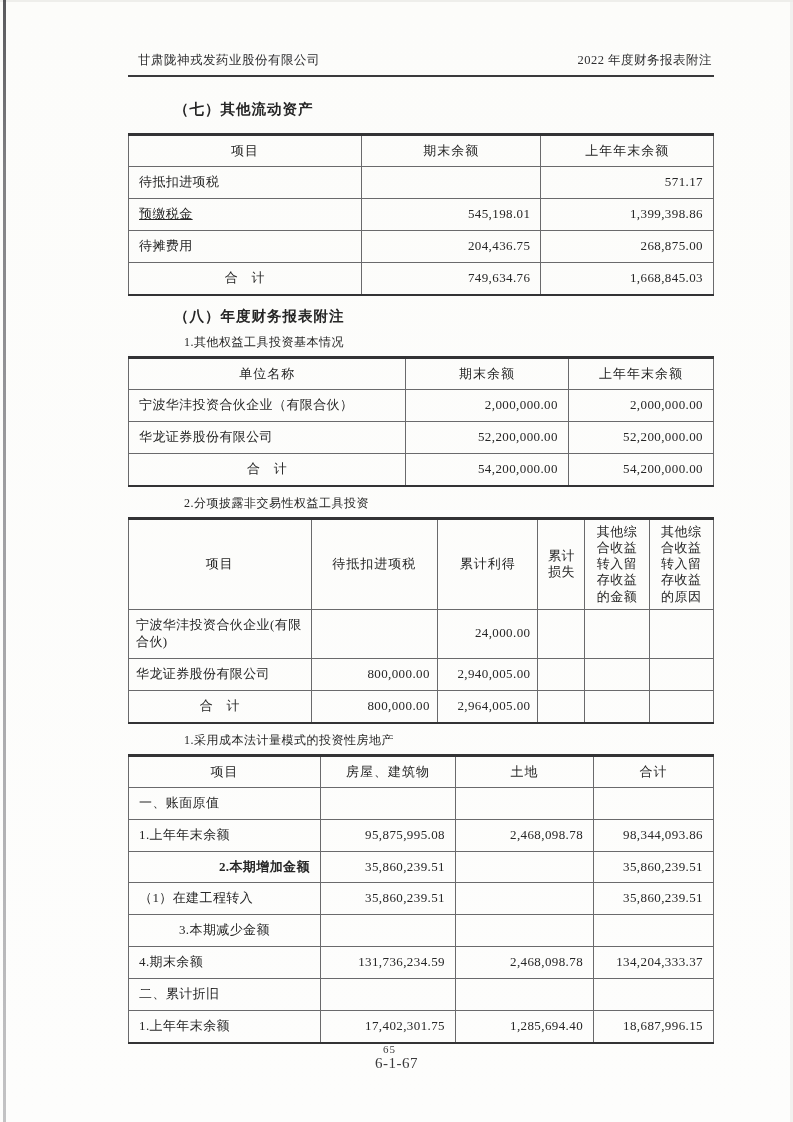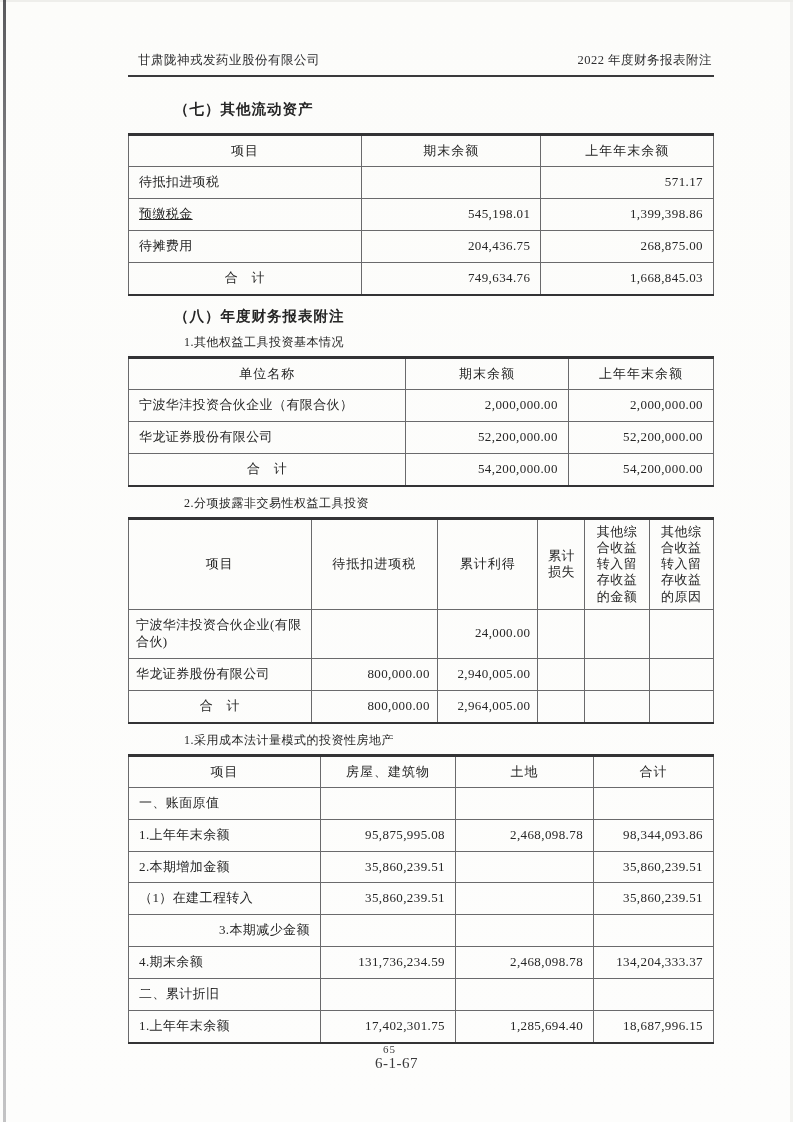--- a/index.html
+++ b/index.html
@@ -271,33 +271,33 @@
             <td style="text-align: right;"></td>
             <td style="text-align: right;"></td>
           </tr>
           <tr>
             <td style="text-align: left;">1.上年年末余额</td>
             <td style="text-align: right;">95,875,995.08</td>
             <td style="text-align: right;">2,468,098.78</td>
             <td style="text-align: right;">98,344,093.86</td>
           </tr>
           <tr>
-            <td style="text-align: left;">2.本期增加金额</td>
+            <td style="text-align: right; font-weight: bold;">2.本期增加金额</td>
             <td style="text-align: right;">35,860,239.51</td>
             <td style="text-align: right;"></td>
             <td style="text-align: right;">35,860,239.51</td>
           </tr>
           <tr>
             <td style="text-align: left;">（1）在建工程转入</td>
             <td style="text-align: right;">35,860,239.51</td>
             <td style="text-align: right;"></td>
             <td style="text-align: right;">35,860,239.51</td>
           </tr>
           <tr>
-            <td style="text-align: right;">3.本期减少金额</td>
+            <td style="text-align: center;">3.本期减少金额</td>
             <td style="text-align: right;"></td>
             <td style="text-align: right;"></td>
             <td style="text-align: right;"></td>
           </tr>
           <tr>
             <td style="text-align: left;">4.期末余额</td>
             <td style="text-align: right;">131,736,234.59</td>
             <td style="text-align: right;">2,468,098.78</td>
             <td style="text-align: right;">134,204,333.37</td>
           </tr>

